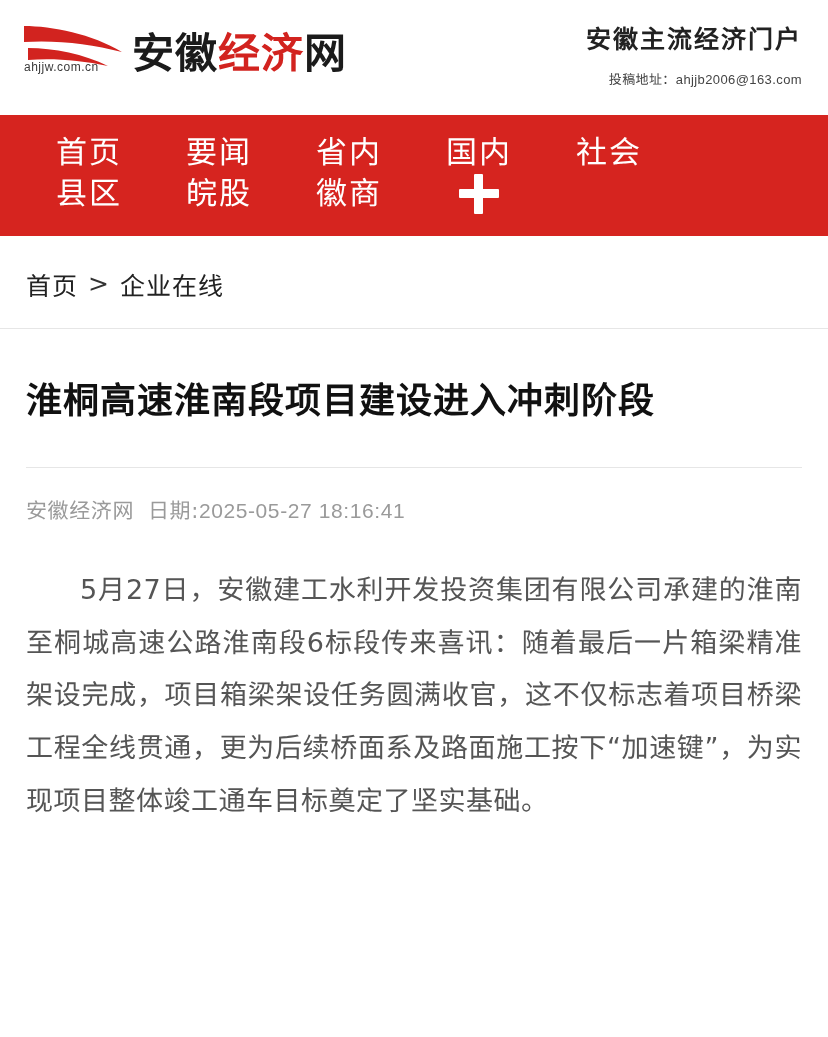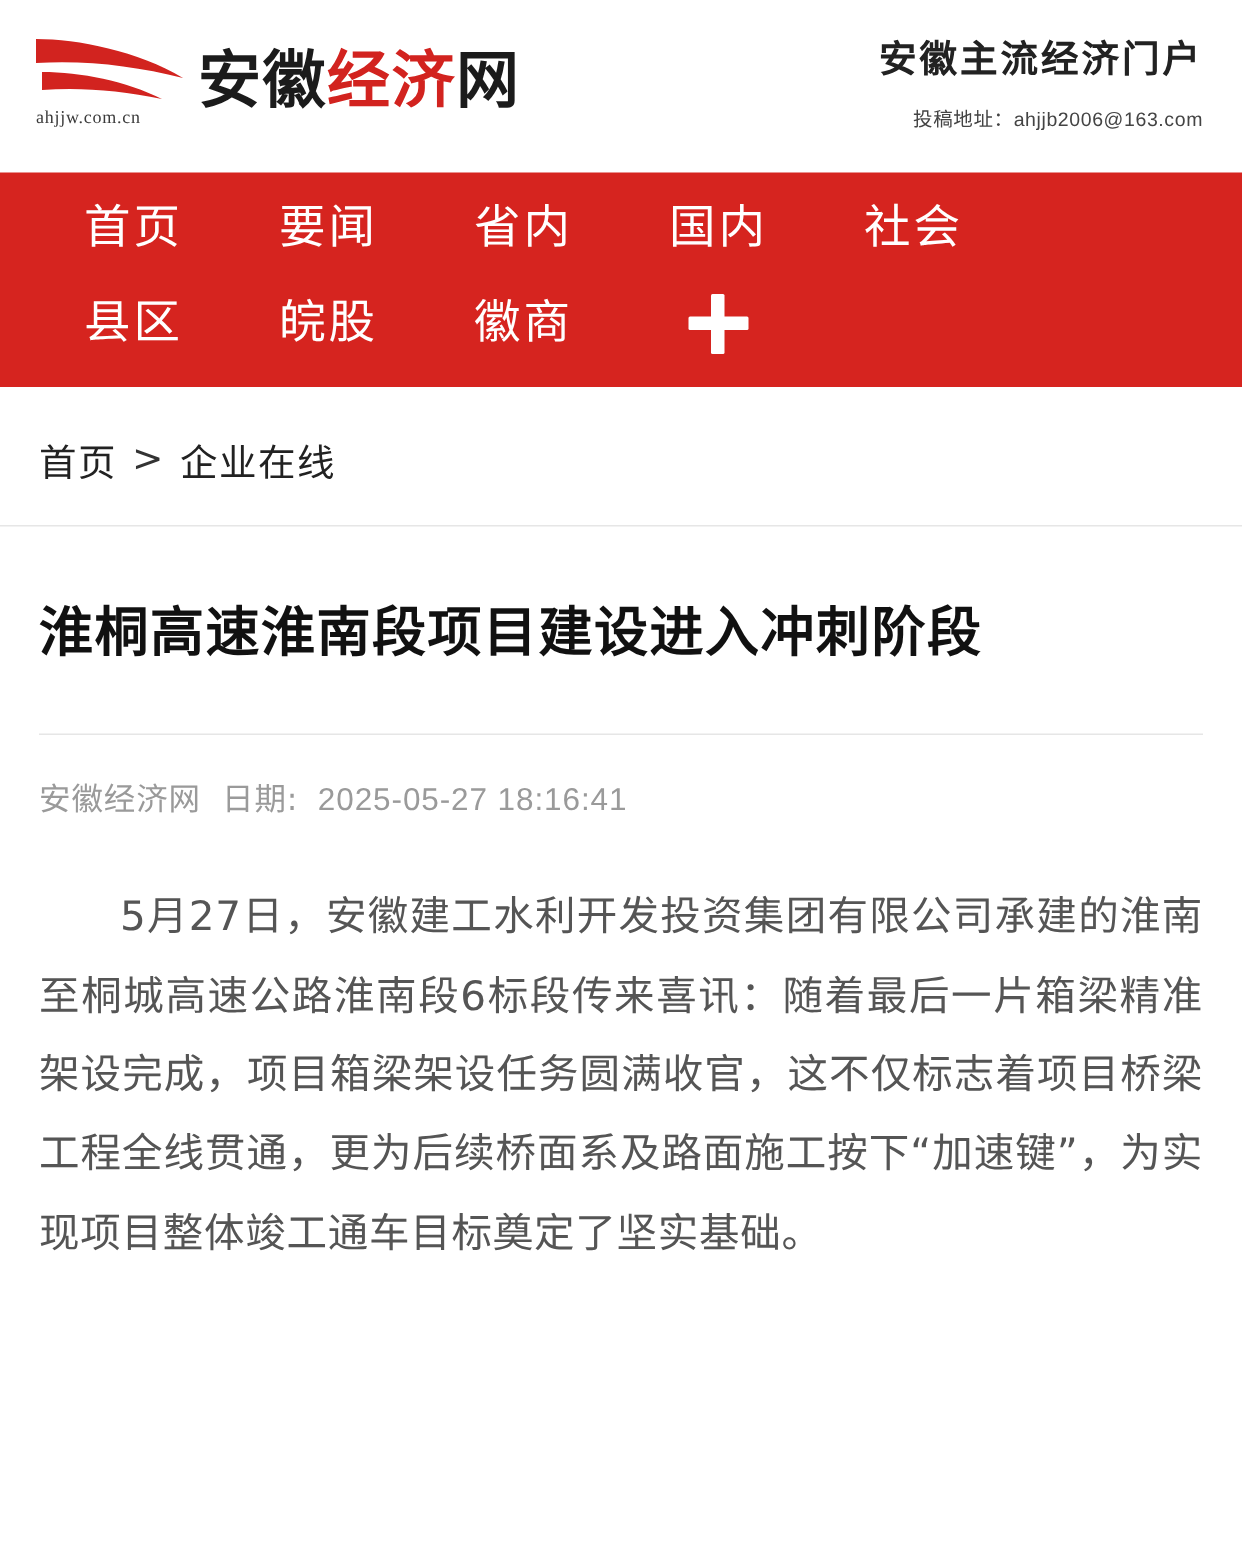--- a/index.html
+++ b/index.html
@@ -27,25 +27,25 @@
   .logo-mark {
     position: relative;
     width: 104px;
     height: 72px;
     flex: none;
   }
   .logo-mark svg { display: block; }
   .logo-url {
     position: absolute;
     left: 2px;
-    bottom: 4px;
+    bottom: 16px;
     font-size: 12px;
     letter-spacing: .5px;
     color: #3a3a3a;
-    font-family: Liberation Serif, serif;
+    font-family: Liberation Sans, sans-serif;
   }
   .logo-text {
     font-size: 42px;
     font-weight: 700;
     letter-spacing: 1px;
     line-height: 1;
     white-space: nowrap;
     font-family: "DejaVu Sans", "Liberation Sans", sans-serif;
   }
   .logo-text .blk { color: #1b1b1b; }
@@ -76,21 +76,21 @@
   .nav {
     background: #d6241f;
     padding: 18px 0 22px 0;
   }
   .nav-row {
     display: grid;
     grid-template-columns: repeat(6, 1fr);
     align-items: center;
     padding: 0 24px;
   }
-  .nav-row + .nav-row { margin-top: 24px; }
+  .nav-row + .nav-row { margin-top: 2px; }
   .nav-item {
     color: #ffffff;
     font-size: 31px;
     font-weight: 500;
     letter-spacing: 2px;
     text-align: center;
     line-height: 1.25;
     font-family: "DejaVu Sans", "Liberation Sans", sans-serif;
     cursor: pointer;
     white-space: nowrap;
@@ -141,21 +141,21 @@
     border-top: 1px solid #e6e6e6;
     padding: 26px 0 18px 0;
     font-size: 21px;
     color: #9a9a9a;
     letter-spacing: .6px;
     font-family: "DejaVu Sans", "Liberation Sans", sans-serif;
     display: flex;
     align-items: baseline;
     gap: 14px;
   }
-  .meta-row .date-text { font-family: "Liberation Sans", sans-serif; margin-left: 13px; }
+  .meta-row .date-text { font-family: "Liberation Sans", sans-serif; }
   .article-body {
     margin-top: 22px;
     font-size: 27px;
     line-height: 1.95;
     color: #555;
     text-align: justify;
     letter-spacing: .5px;
     font-family: "DejaVu Sans", "Liberation Sans", sans-serif;
   }
   .article-body p { text-indent: 2em; }

